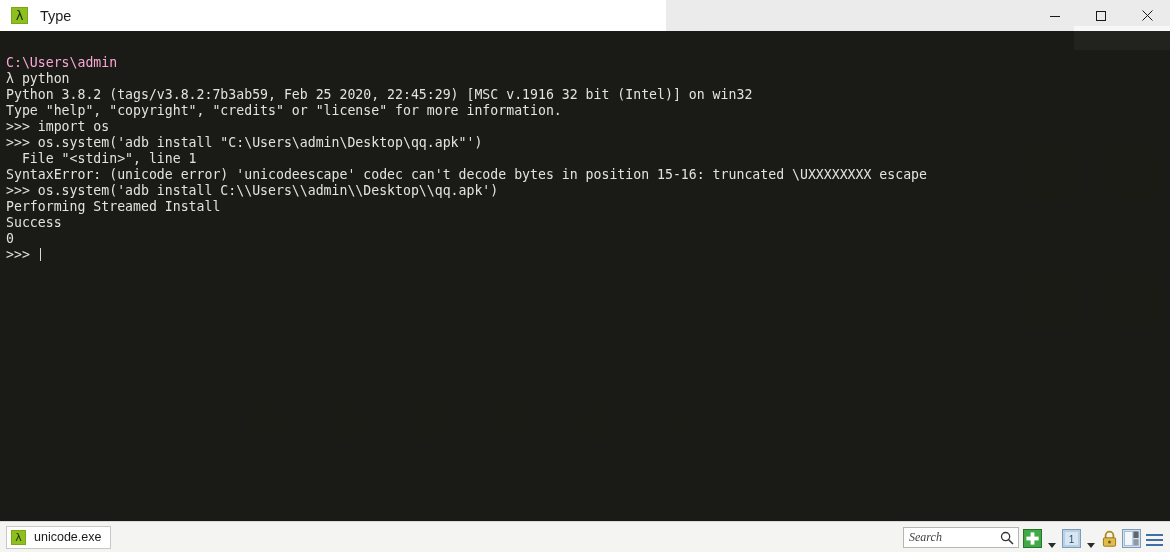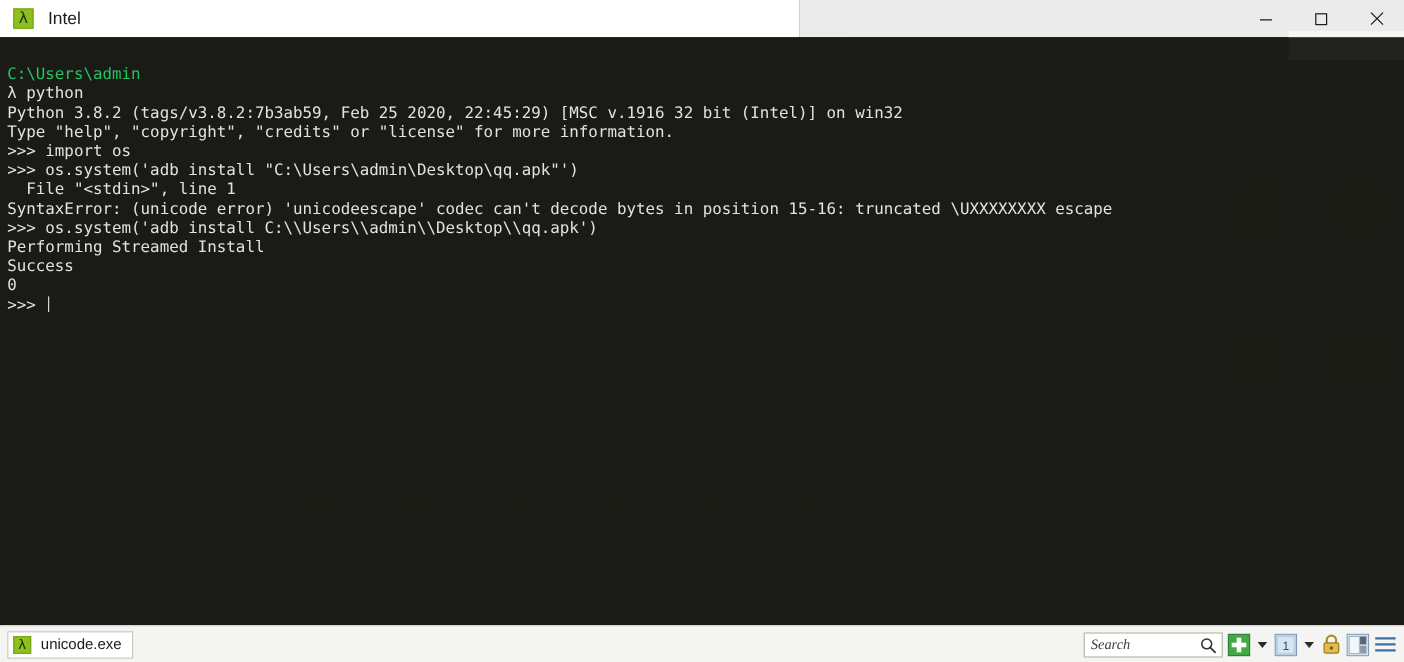--- a/index.html
+++ b/index.html
@@ -195,21 +195,21 @@
     position: absolute;
     left: 6px;
     top: 24px;
     font-family: "DejaVu Sans Mono", "Liberation Mono", monospace;
     font-size: 13.2px;
     line-height: 16px;
     color: #d6d6cf;
     white-space: pre;
   }
   .tline { height: 16px; white-space: pre; }
-  .c-green { color: #22c55e; }
+  .c-green { color: #f9a8d4; }
   .c-white { color: #e3e3dc; }
   .cursor {
     display: inline-block;
     width: 1px;
     height: 13px;
     background: #d8d8d0;
     vertical-align: -2px;
     margin-left: 2px;
   }
 
@@ -274,21 +274,21 @@
     flex: none;
   }
   #task-label {
     margin-left: 8px;
     font-size: 12.5px;
     color: #1a1a1a;
   }
   #status-right {
     margin-left: auto;
     display: flex;
-    align-items: center;
+    align-items: flex-end;
     gap: 4px;
     padding-right: 6px;
   }
   #search-wrap {
     position: relative;
     width: 116px;
     height: 21px;
     background: #ffffff;
     border: 1px solid #b6b6b0;
     display: flex;
@@ -375,21 +375,21 @@
 
     <div class="ghost-text" style="left:228px; top:495px; font-size:13px;">用python，实现adb进行文件传送等操作</div>
   </div>
 
   <div id="cmder-window">
 
     <div id="titlebar-glass"></div>
 
     <div id="titlebar">
       <div class="app-icon">λ</div>
-      <div id="window-title">Intel</div>
+      <div id="window-title">Type</div>
     </div>
 
     <div id="winbtns">
       <div class="winbtn">
         <svg width="12" height="12" viewBox="0 0 12 12">
             <line x1="1" y1="6.5" x2="11" y2="6.5" stroke="#1a1a1a" stroke-width="1"></line>
           </svg>
       </div>
       <div class="winbtn">
         <svg width="12" height="12" viewBox="0 0 12 12">

